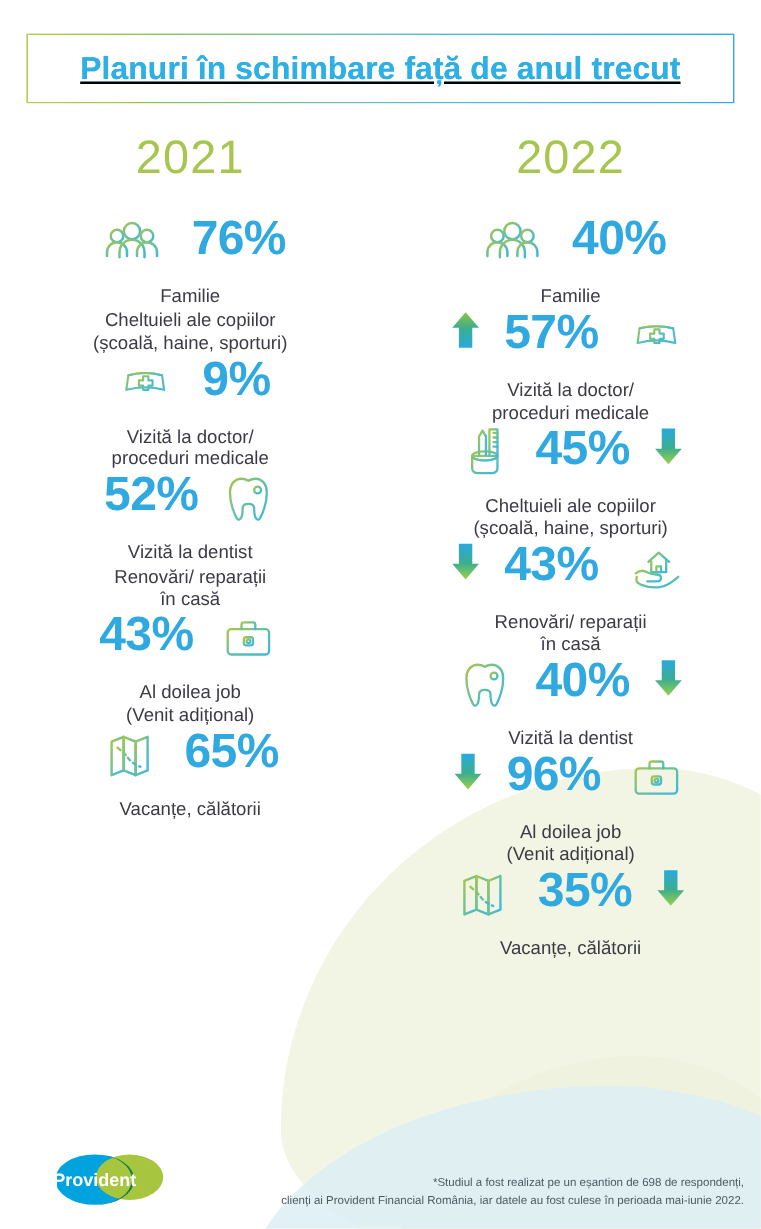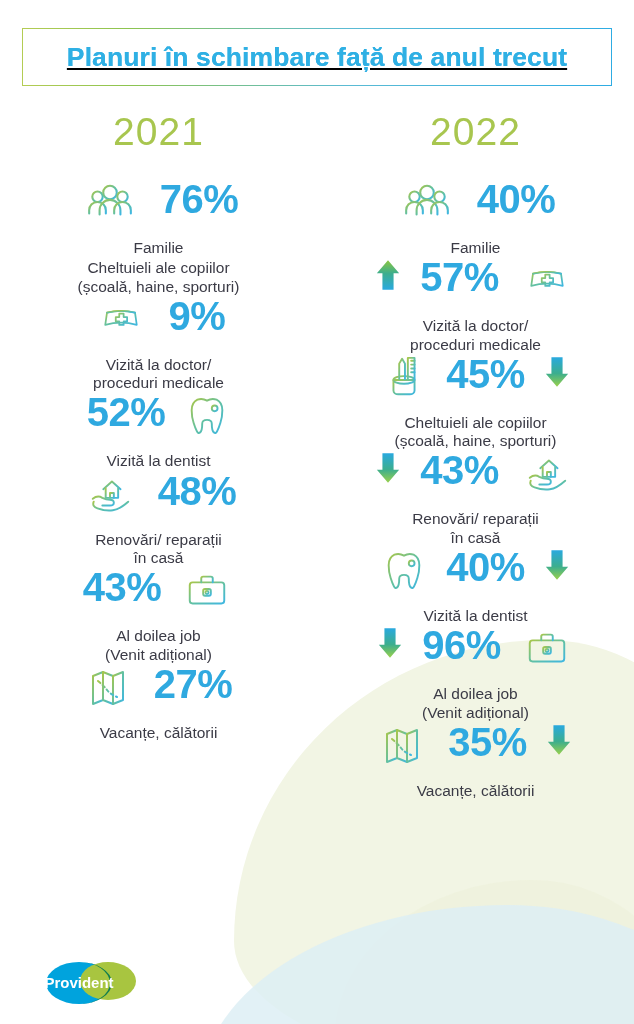--- a/index.html
+++ b/index.html
@@ -158,37 +158,20 @@
                 </defs>
         <path d="M24 8 q-5 -3 -10 -1 q-6 3 -6 11 q0 7 2 13 q1.5 5 3.5 9 q1.5 3 3.5 1 q2 -2 2 -9 q0 -4 5 -4 q5 0 5 4 q0 7 2 9 q2 2 3.5 -1 q2 -4 3.5 -9 q2 -6 2 -13 q0 -8 -6 -11 q-5 -2 -10 1 z"></path>
         <circle cx="32" cy="16" r="3"></circle>
               </svg></span>
           </div>
           <div class="label">
             <span class="l2">Vizită la dentist</span>
           </div>
         </div>
         <div class="row">
-          <div class="row-main">
-            <span class="icon"><svg width="58" height="46" viewBox="0 0 48 48" fill="none" stroke="url(#g5)" stroke-width="2" stroke-linecap="round" stroke-linejoin="round">
-       <defs>
-                  <linearGradient id="g5" x1="0" y1="0" x2="1" y2="1">
-      <stop offset="0%" stop-color="#a8c64a"></stop>
-      <stop offset="55%" stop-color="#5ec0a8"></stop>
-      <stop offset="100%" stop-color="#3fb7e2"></stop>
-    </linearGradient>
-                </defs>
-        <path d="M17 19 l9 -8 l9 8"></path>
-        <path d="M19.5 18 v10 h13 v-10"></path>
-        <path d="M24 28 v-5 h4 v5"></path>
-        <path d="M6 29 q5 -4 10 -1 q4 2 8 2 q4 0 4 3 q0 3 -4 3 h-8"></path>
-        <path d="M7 32 q-2 5 4 7 q8 3 16 2 q7 -1 16 -9"></path>
-              </svg></span>
-            <span class="pct">48%</span>
-          </div>
           <div class="label">
             <span class="l2">Renovări/ reparații</span>
             <span class="l2">în casă</span>
           </div>
         </div>
         <div class="row">
           <div class="row-main">
             <span class="pct">43%</span>
             <span class="icon"><svg width="54" height="46" viewBox="0 0 48 48" fill="none" stroke="url(#g6)" stroke-width="2" stroke-linecap="round" stroke-linejoin="round">
        <defs>
@@ -218,21 +201,21 @@
       <stop offset="0%" stop-color="#a8c64a"></stop>
       <stop offset="55%" stop-color="#5ec0a8"></stop>
       <stop offset="100%" stop-color="#3fb7e2"></stop>
     </linearGradient>
                 </defs>
         <path d="M7 12 l10 -4 v28 l-10 4 z"></path>
         <path d="M17 8 l10 4 v28 l-10 -4 z"></path>
         <path d="M27 12 l10 -4 v28 l-10 4 z"></path>
         <path d="M12 17 q6 5 9 9 q3 4 10 7" stroke-dasharray="3 3"></path>
               </svg></span>
-            <span class="pct">27%</span>
+            <span class="pct">65%</span>
           </div>
           <div class="label">
             <span class="l2">Vacanțe, călătorii</span>
           </div>
         </div>
       </div>
       <div class="col">
         <div class="year">2022</div>
         <div class="row">
           <div class="row-main">
@@ -453,15 +436,19 @@
 
   <div class="footer">
     <div class="logo">
       <svg width="100" height="46" viewBox="0 0 100 46">
         <ellipse cx="37" cy="23" rx="33" ry="21" fill="#00a3dd"></ellipse>
         <ellipse cx="66" cy="21" rx="28" ry="19" fill="#a8c540"></ellipse>
         <path d="M37 2 a33 21 0 0 1 0 42 a28 19 0 0 0 0 -42 z" fill="#0b7a4f" opacity="0.95"></path>
         <text x="37" y="28" text-anchor="middle" font-family="Liberation Sans, sans-serif" font-size="15" font-weight="700" fill="#ffffff">Provident</text>
       </svg>
     </div>
+    <div class="foot-note">
+      <span class="fl">*Studiul a fost realizat pe un eșantion de 698 de respondenți,</span>
+      <span class="fl">clienți ai Provident Financial România, iar datele au fost culese în perioada mai-iunie 2022.</span>
+    </div>
   </div>
 
 </div>
 
 </body></html>

